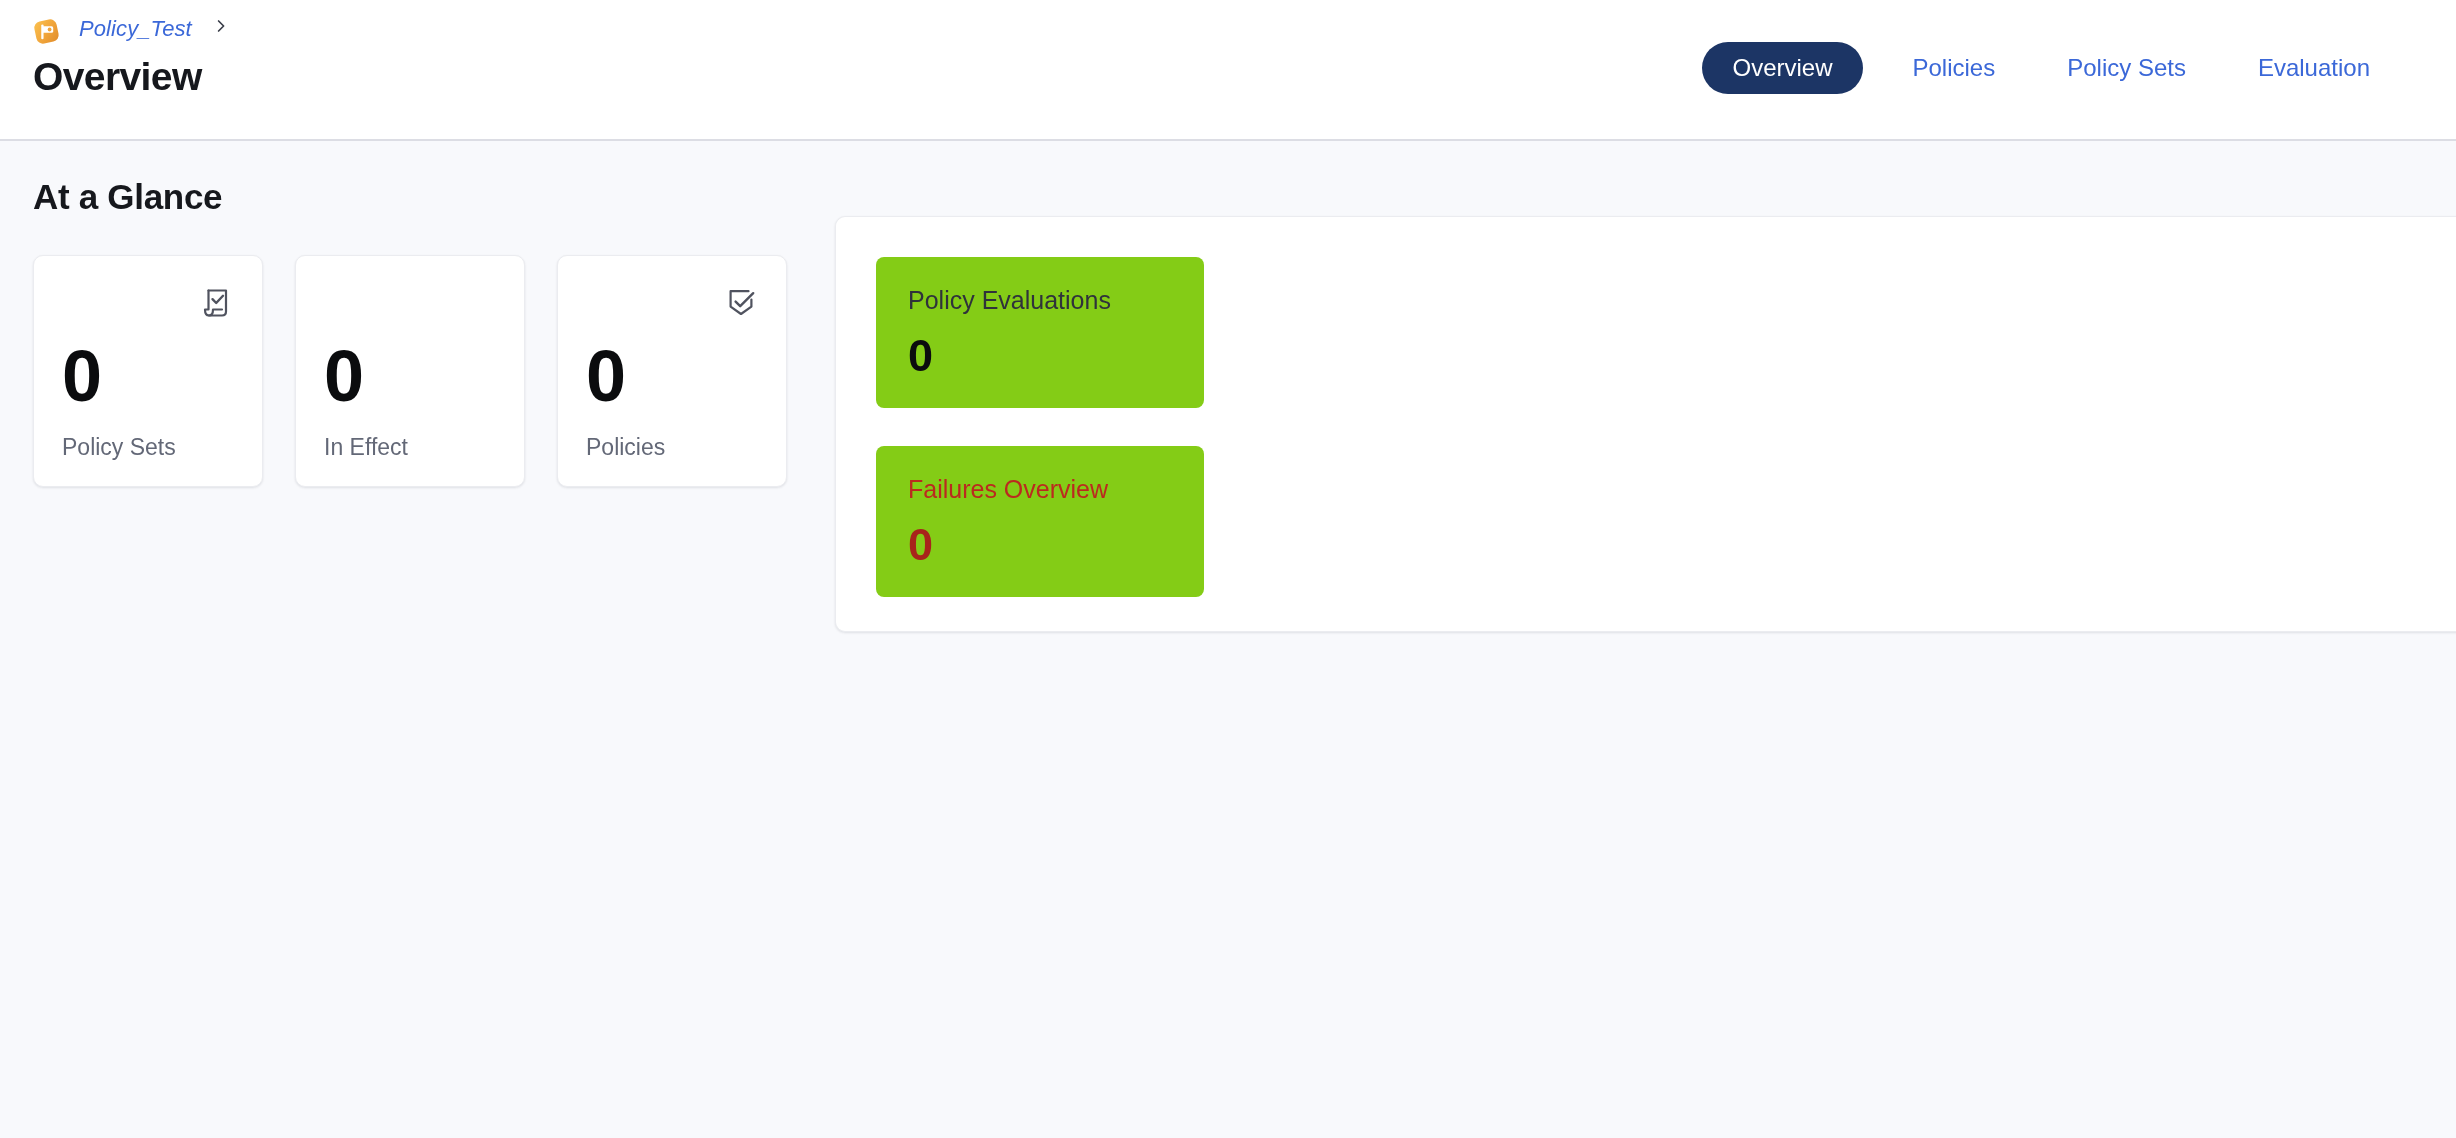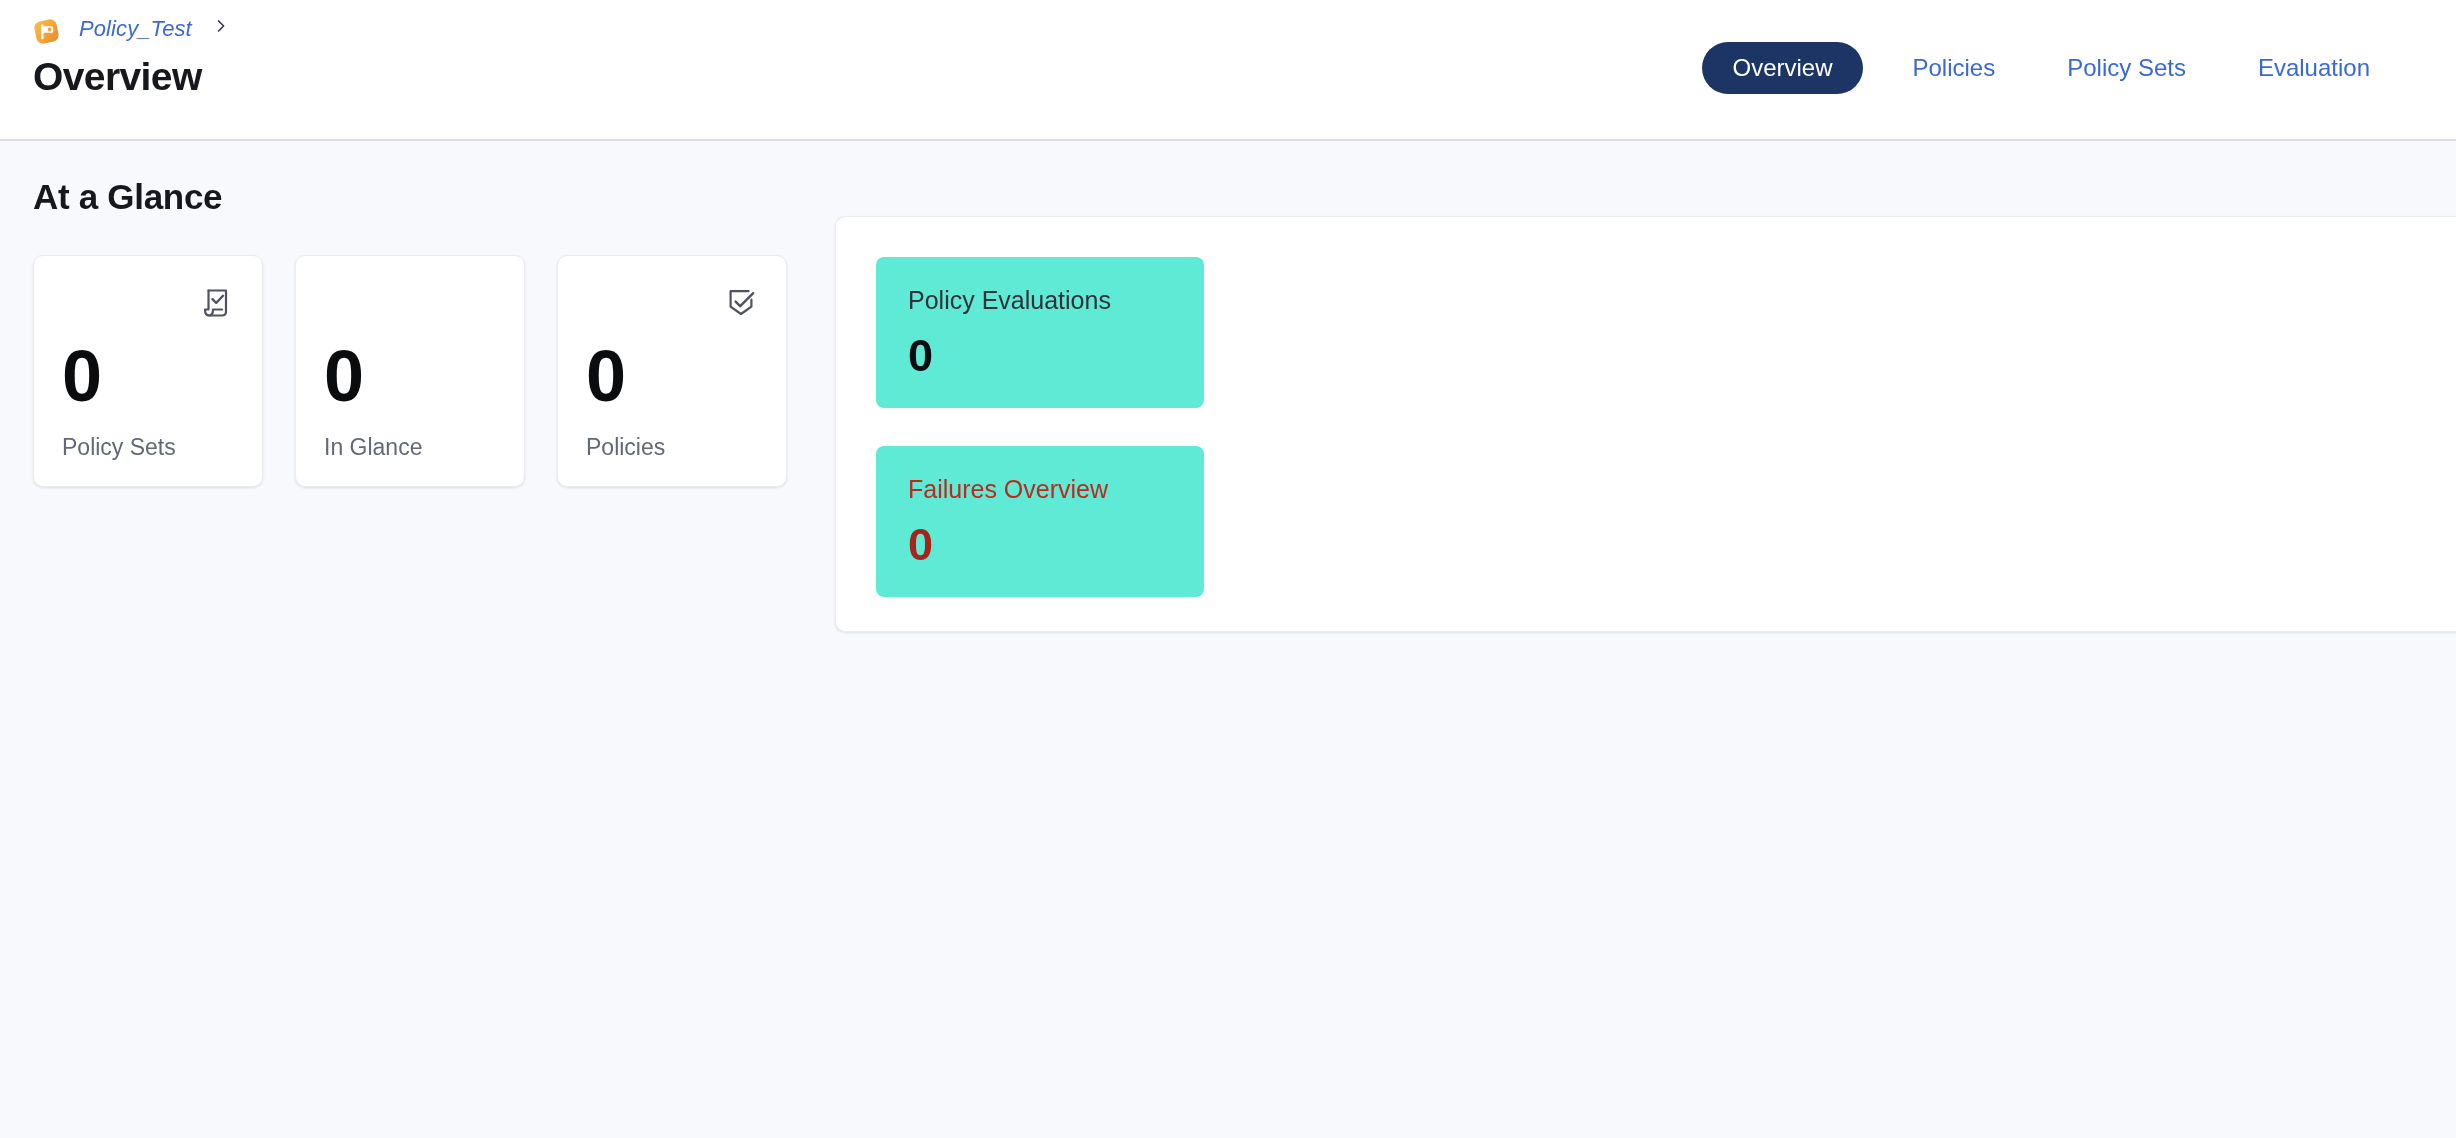--- a/index.html
+++ b/index.html
@@ -178,21 +178,21 @@
     border-right: none;
     border-radius: 10px 0 0 10px;
     box-shadow: 0 1px 3px rgba(16,24,40,0.07), 0 1px 2px rgba(16,24,40,0.04);
     height: 416px;
     padding: 40px;
     width: calc(100% + 40px);
   }
 
   .eval-tile {
     width: 328px;
-    background: #5eead4;
+    background: #84cc16;
     border-radius: 8px;
     padding: 28px 32px 30px 32px;
   }
 
   .eval-tile + .eval-tile {
     margin-top: 38px;
   }
 
   .eval-tile-label {
     font-size: 25px;
@@ -272,21 +272,21 @@
             <path d="M10.5 6.5 L10.5 25.5 L7 25.5 Q7 31.5 11 31.5 Q15 31.5 15 25.5 L24 25.5" stroke="#50535f" stroke-width="2.2" fill="none" stroke-linecap="round" stroke-linejoin="round"></path>
             <path d="M14.5 15.2 L18.2 19 L25 11.8" stroke="#50535f" stroke-width="2.4" fill="none" stroke-linecap="round" stroke-linejoin="round"></path>
           </svg>
         </span>
         <div class="stat-value">0</div>
         <div class="stat-label">Policy Sets</div>
       </div>
 
       <div class="stat-card">
         <div class="stat-value">0</div>
-        <div class="stat-label">In Glance</div>
+        <div class="stat-label">In Effect</div>
       </div>
 
       <div class="stat-card">
         <span class="stat-icon">
           <svg viewBox="0 0 38 38" width="38" height="38" aria-hidden="true">
             <path d="M26.5 7.2 L8.6 7.2 L8.6 22.6 L19 30 L29.4 22.6 L29.4 15.6" stroke="#50535f" stroke-width="2.2" fill="none" stroke-linecap="round" stroke-linejoin="round"></path>
             <path d="M13.6 17.6 L18.2 22.2 L31.2 9.2" stroke="#50535f" stroke-width="2.4" fill="none" stroke-linecap="round" stroke-linejoin="round"></path>
           </svg>
         </span>
         <div class="stat-value">0</div>

